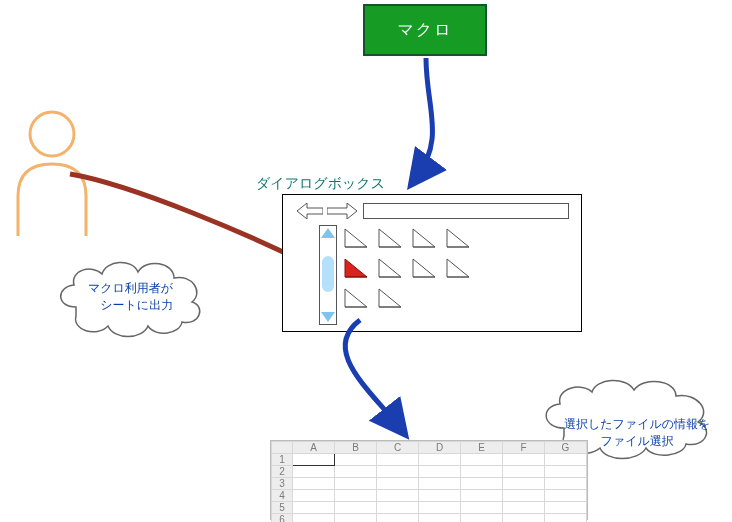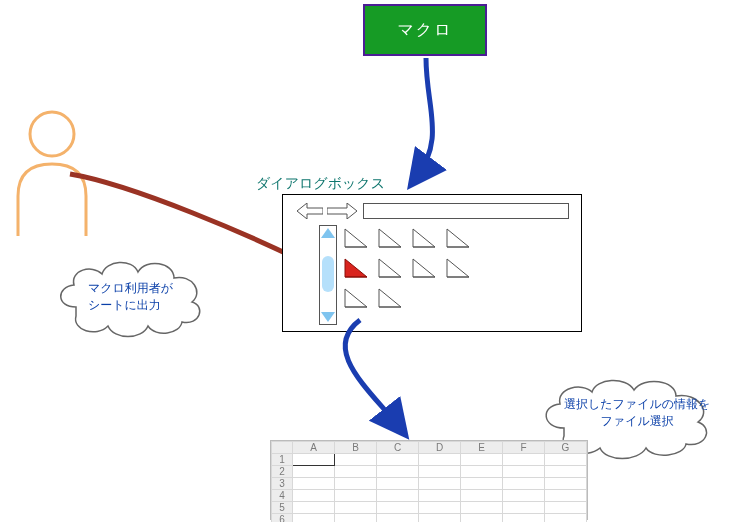--- a/index.html
+++ b/index.html
@@ -12,35 +12,35 @@
     position: relative;
     overflow: hidden;
   }
   .abs { position: absolute; }
 
   
   .macro-box {
     left: 363px; top: 4px;
     width: 120px; height: 48px;
     background: #169b25;
-    border: 2px solid #4c1d95;
+    border: 2px solid #14532d;
     display: flex; align-items: center; justify-content: center;
   }
   .macro-box span {
     color: #fff;
     font-size: 16px;
     letter-spacing: 2px;
   }
 
   
   .person { left: 10px; top: 108px; width: 84px; height: 130px; }
 
   
-  .cloud-label-1 { left: 88px; top: 280px; font-size: 12px; color: #0a3fa8; text-align: left; line-height: 1.4; }
-  .cloud-label-2 { left: 564px; top: 396px; font-size: 12px; color: #0a3fa8; text-align: center; line-height: 1.4; }
+  .cloud-label-1 { left: 88px; top: 280px; font-size: 12px; color: #0a3fa8; text-align: right; line-height: 1.4; }
+  .cloud-label-2 { left: 564px; top: 416px; font-size: 12px; color: #0a3fa8; text-align: center; line-height: 1.4; }
 
   
   .dialog-label { left: 256px; top: 175px; font-size: 14px; color: #0f766e; }
 
   
   .dialog-box {
     left: 282px; top: 194px;
     width: 298px; height: 136px;
     background: #fff;
     border: 1px solid #000;

